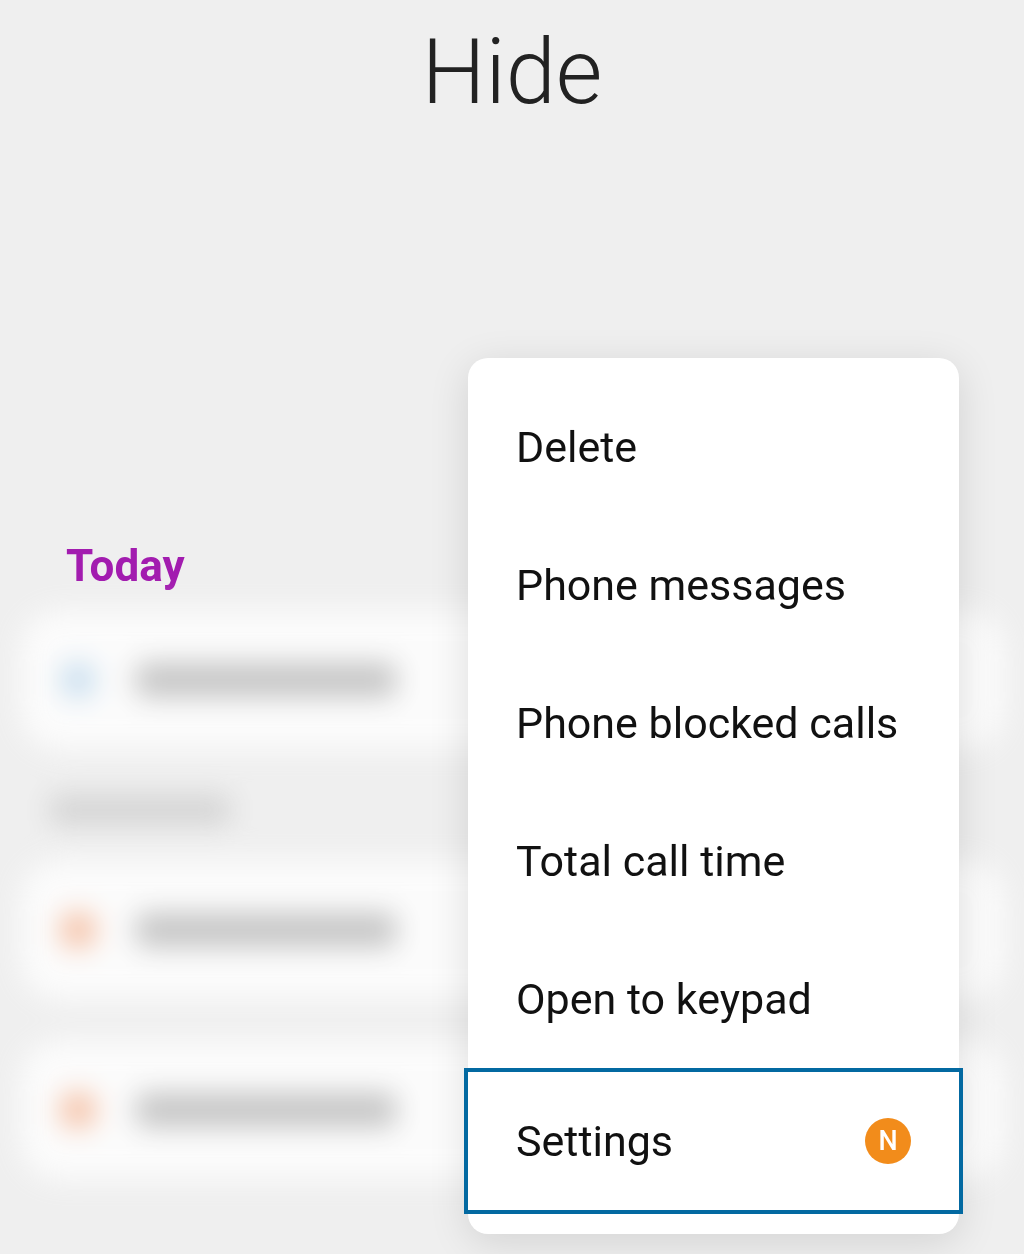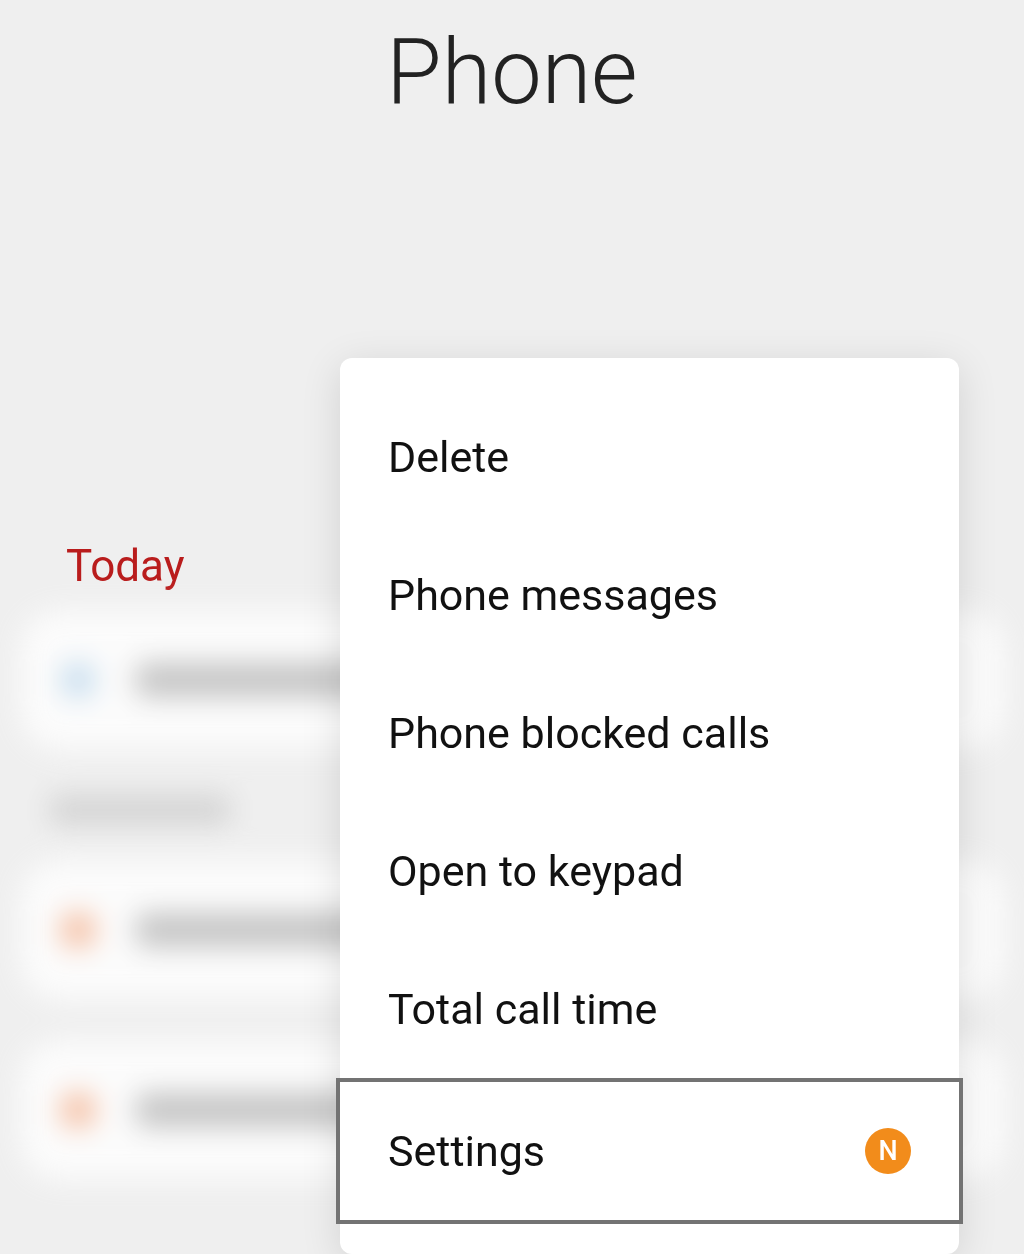--- a/index.html
+++ b/index.html
@@ -19,22 +19,22 @@
       text-align: center;
       font-size: 90px;
       font-weight: 300;
       color: #222;
     }
     .section-header {
       position: absolute;
       top: 540px;
       left: 66px;
       font-size: 44px;
-      color: #b91c1c;
-      font-weight: 400;
+      color: #a21caf;
+      font-weight: 700;
     }
     .blur-layer {
       position: absolute;
       top: 610px;
       left: 20px;
       right: 20px;
       filter: blur(14px);
       opacity: 0.8;
     }
     .call-item {
@@ -73,57 +73,57 @@
       width: 180px;
       height: 28px;
       background: #5a5a5a;
       border-radius: 8px;
       opacity: 0.25;
     }
     .popup-menu {
       position: absolute;
       top: 358px;
       right: 65px;
-      width: 619px;
+      width: 491px;
       background: #ffffff;
-      border-radius: 12px;
+      border-radius: 20px;
       box-shadow: 0 8px 40px rgba(0,0,0,0.12);
-      padding: 30px 0;
+      padding: 20px 0;
     }
     .menu-item {
       font-size: 43px;
       color: #111;
       padding: 44px 48px;
       display: flex;
       align-items: center;
       justify-content: space-between;
       cursor: pointer;
       position: relative;
     }
     .settings-highlight {
-      border: 4px solid #737373;
+      border: 4px solid #0369a1;
       margin: 0 -4px;
     }
     .badge-n {
       width: 46px;
       height: 46px;
       border-radius: 50%;
       background: #f28c1b;
       color: #ffffff;
       font-size: 27px;
       font-weight: 500;
       display: flex;
       align-items: center;
       justify-content: center;
     }
   </style>
 </head>
 <body>
 
-<div class="page-title">Phone</div>
+<div class="page-title">Hide</div>
 
 <div class="section-header">Today</div>
 
 <div class="blur-layer">
   <div class="call-item">
     <div class="call-dot dot-blue"></div>
     <div class="call-text"></div>
   </div>
   <div class="call-item-sep">
     <div class="call-text2"></div>
@@ -142,22 +142,22 @@
   <div class="menu-item">
     <span>Delete</span>
   </div>
   <div class="menu-item">
     <span>Phone messages</span>
   </div>
   <div class="menu-item">
     <span>Phone blocked calls</span>
   </div>
   <div class="menu-item">
-    <span>Open to keypad</span>
+    <span>Total call time</span>
   </div>
   <div class="menu-item">
-    <span>Total call time</span>
+    <span>Open to keypad</span>
   </div>
   <div class="menu-item settings-highlight">
     <span>Settings</span>
     <span class="badge-n">N</span>
   </div>
 </div>
 
 </body></html>

